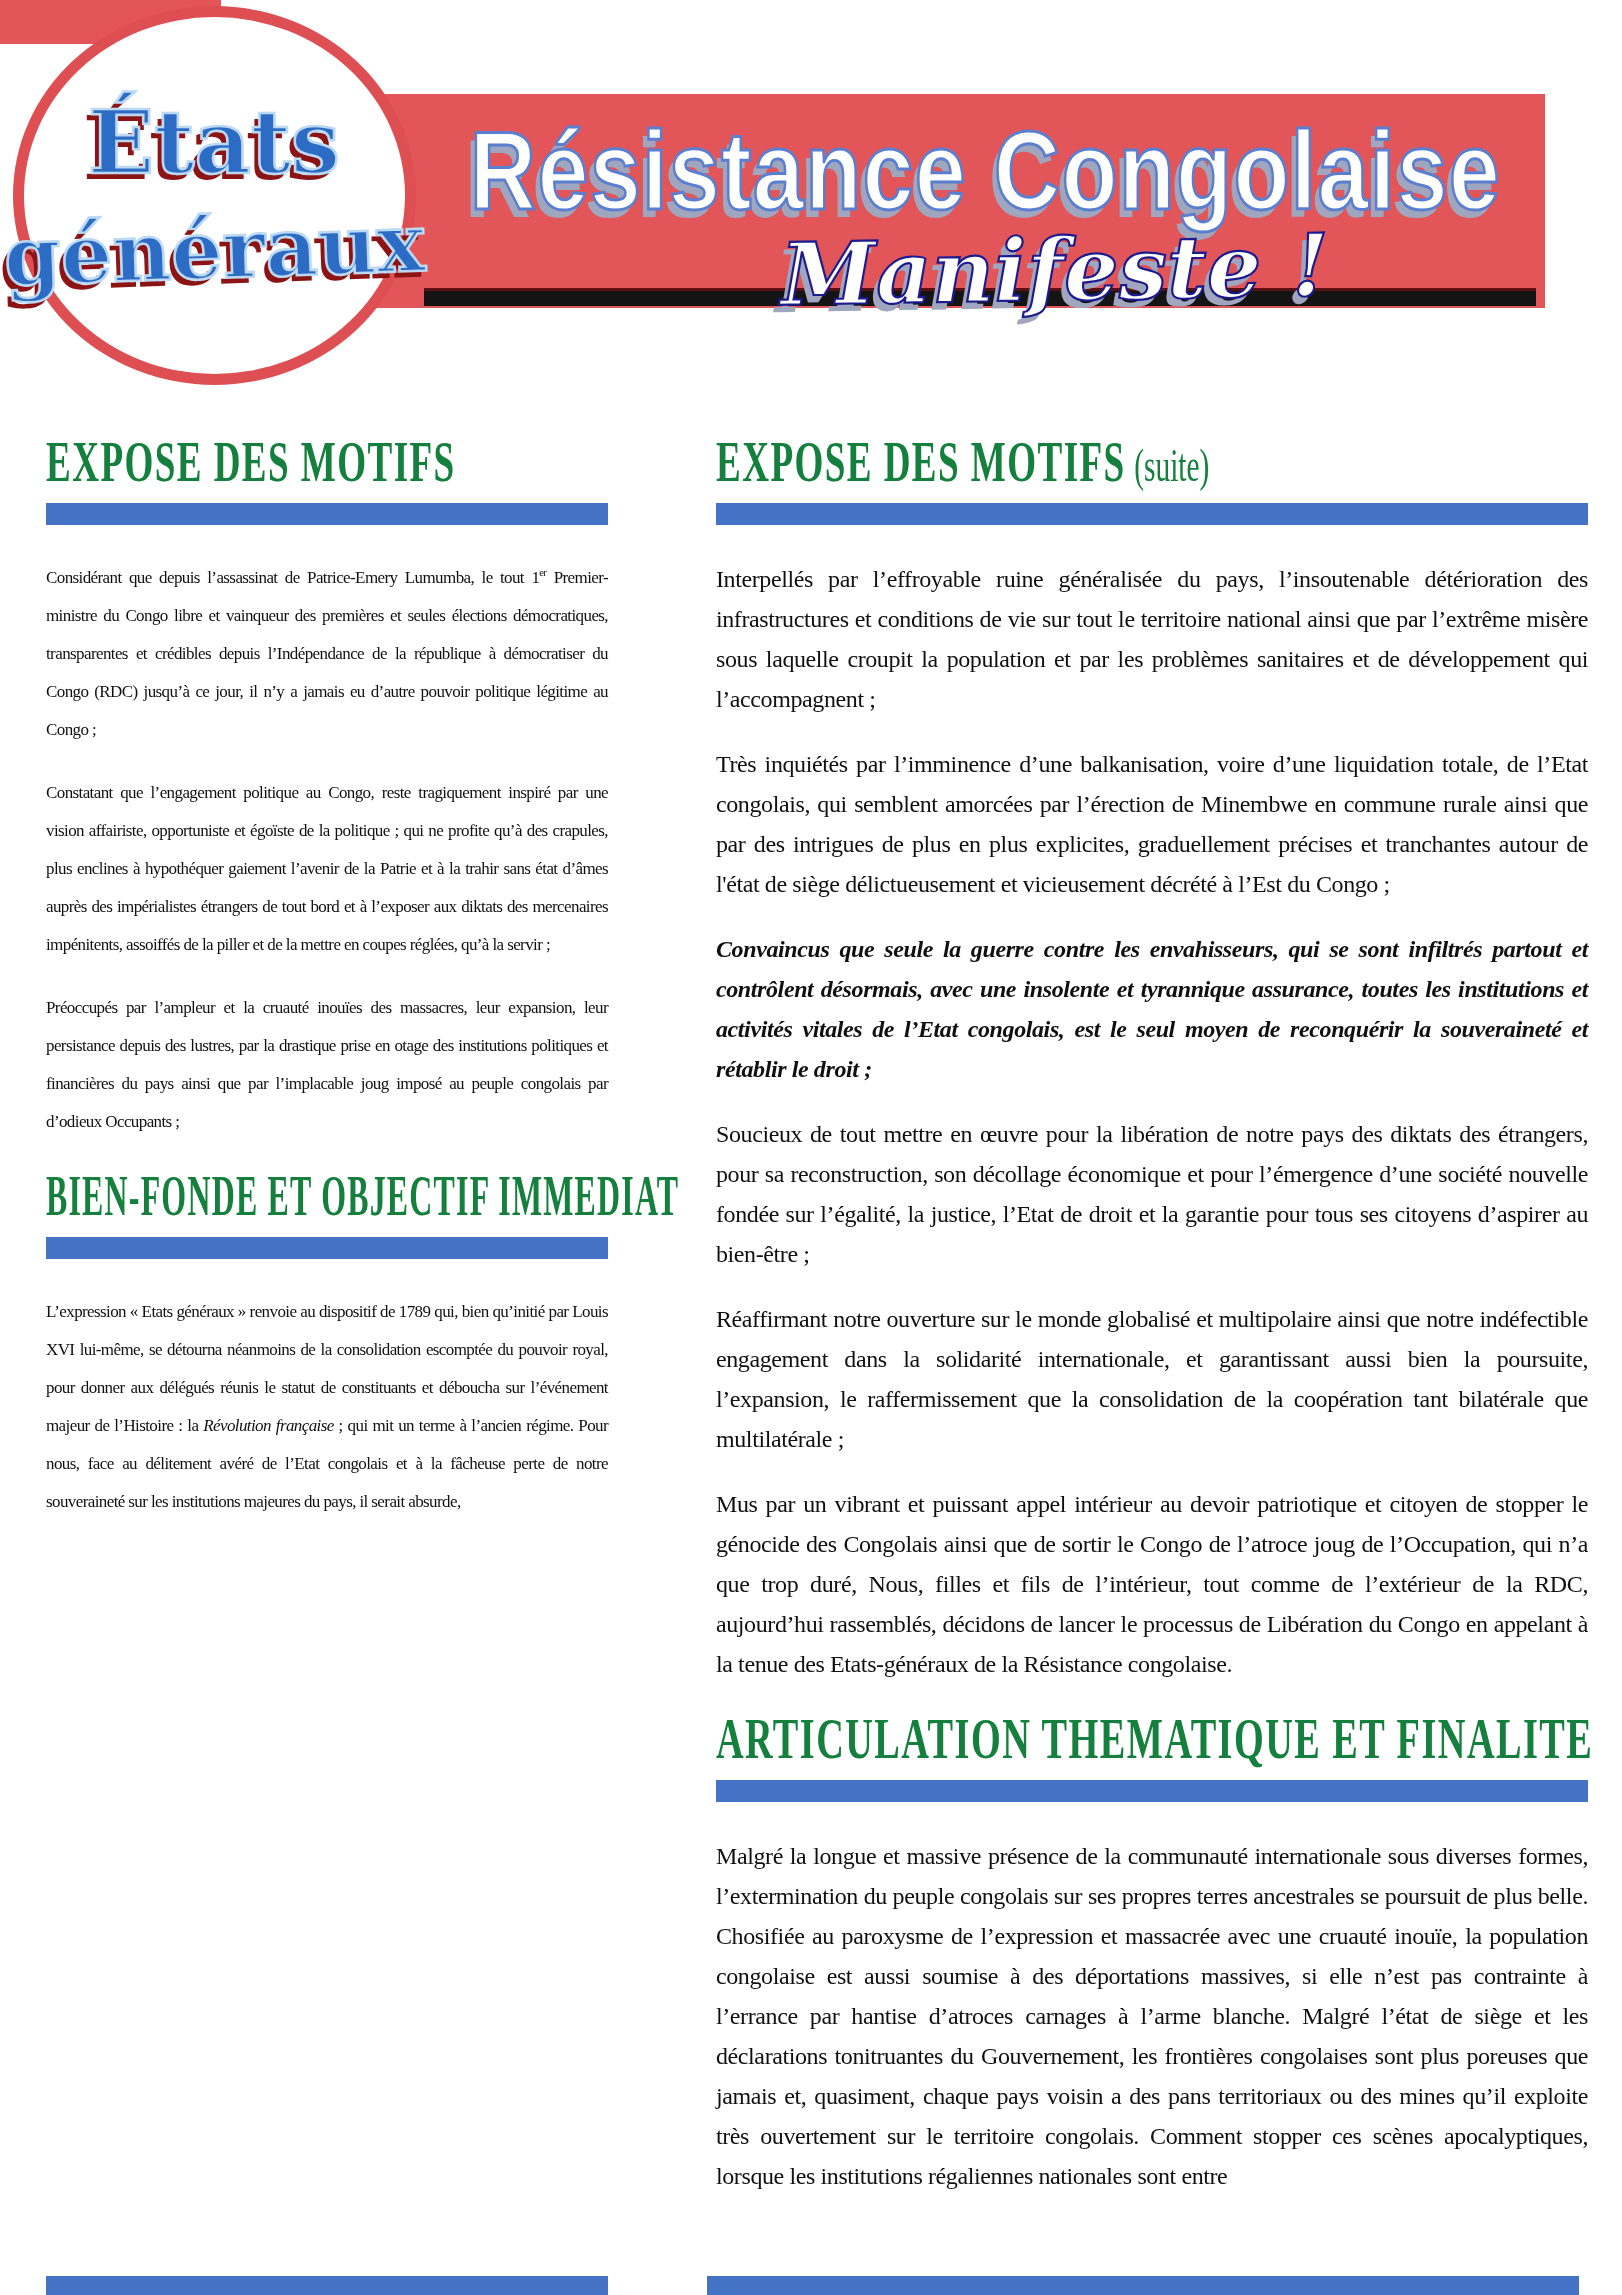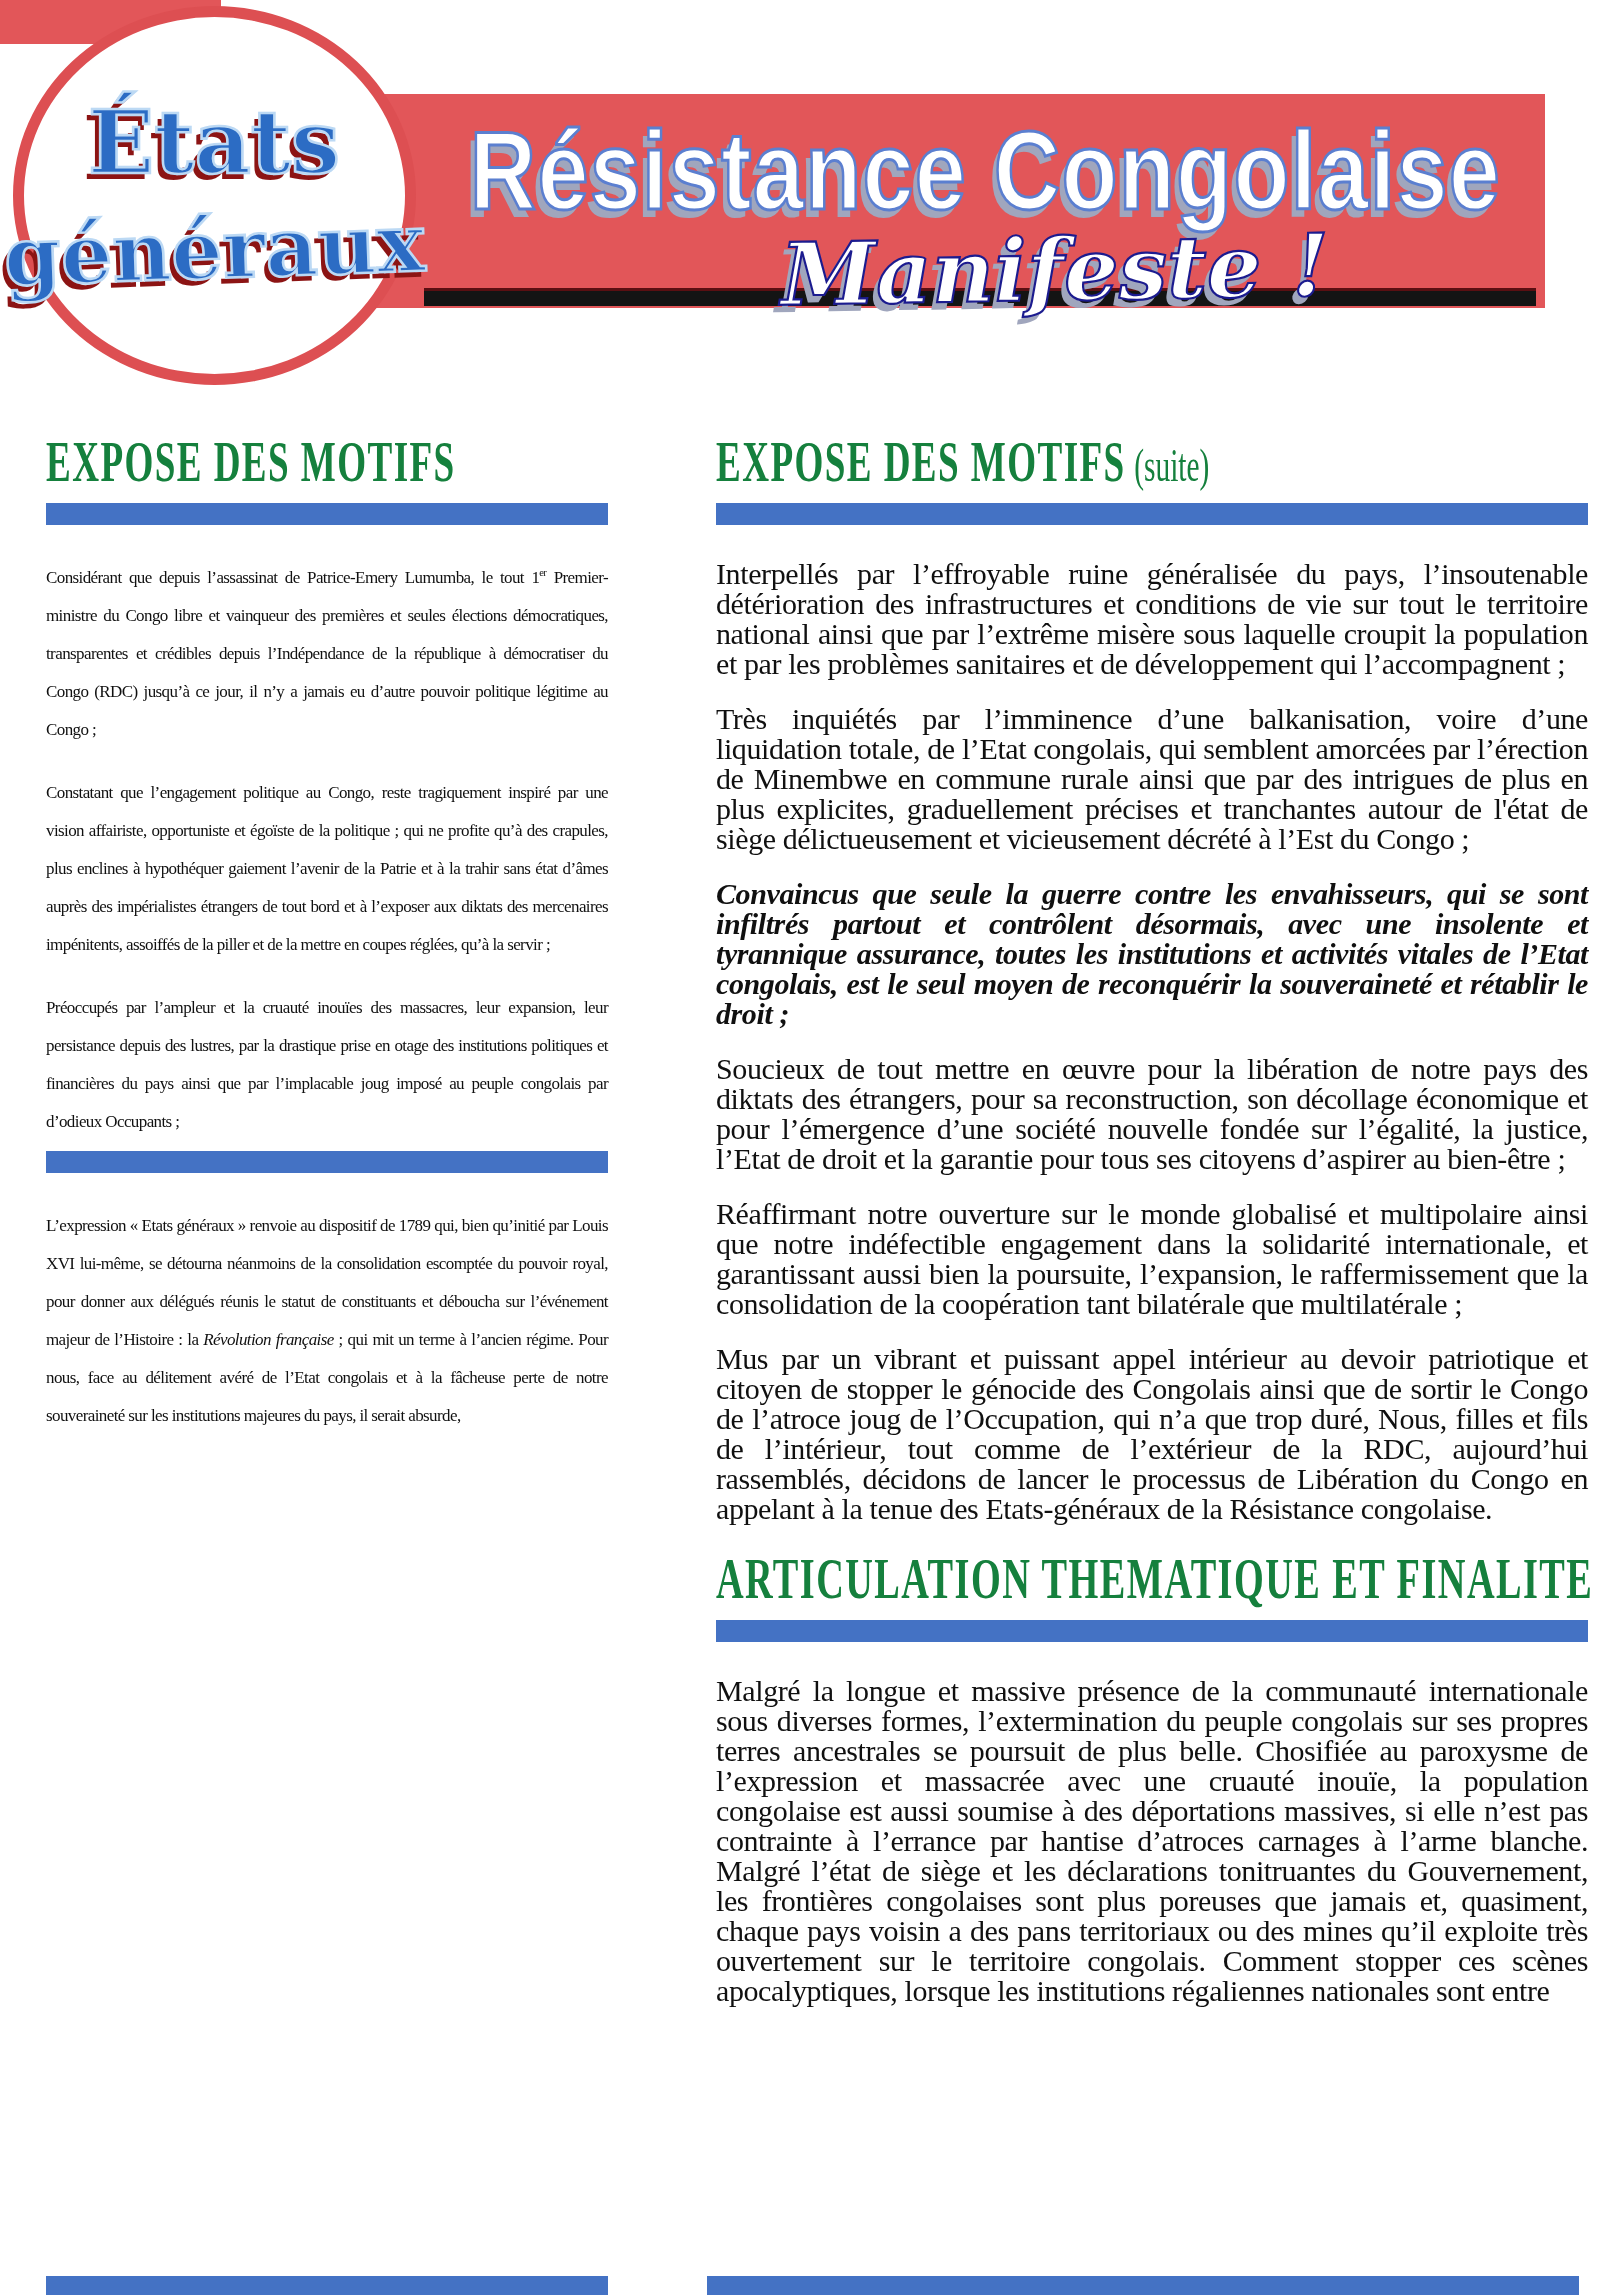--- a/index.html
+++ b/index.html
@@ -41,21 +41,21 @@
   .shead{margin:25px 0 0;font-weight:700;font-size:58px;line-height:1.05;color:#15803d;white-space:nowrap;}
   .shead:first-child{margin-top:0;}
   .hx{display:inline-block;transform-origin:left center;letter-spacing:2.2px;}
   .sx64{transform:scaleX(0.64);} .sx55{transform:scaleX(0.55);} .sx66{transform:scaleX(0.66);}
   .hsuffix{font-weight:400;font-size:46px;letter-spacing:0;margin-left:13.3px;}
   .rule{height:22px;background:var(--bar);margin-top:10.3px;}
 
   .col p{margin:25px 0 0;text-align:justify;}
   .col p.first-p{margin-top:34px;}
   .col-left p{font-size:17px;line-height:38px;letter-spacing:-0.6px;}
-  .col-right p{font-size:30px;line-height:30px;letter-spacing:-0.4px;}
+  .col-right p{font-size:24px;line-height:40px;letter-spacing:-0.4px;}
   p.bold{font-weight:700;}
   p.bolditalic{font-weight:700;font-style:italic;}
   sup{font-size:0.62em;vertical-align:super;line-height:0;}
   .it{font-style:italic;}
 
   .bottom-rule{position:absolute;top:2276px;height:19px;background:var(--bar);}
   .bottom-rule.l{left:46px;width:562px;}
   .bottom-rule.r{left:707px;width:872px;}
 </style>
 </head>
@@ -81,20 +81,23 @@
     </h2>
     <div class="rule"></div>
 
     <p class="first-p"><span>Considérant que depuis l’assassinat de Patrice-Emery Lumumba, le tout 1</span><sup>er</sup><span> Premier-ministre du Congo libre et vainqueur des premières et seules élections démocratiques, transparentes et crédibles depuis l’Indépendance de la république à démocratiser du Congo (RDC) jusqu’à ce jour, il n’y a jamais eu d’autre pouvoir politique légitime au Congo ;</span></p>
 
     <p>Constatant que l’engagement politique au Congo, reste tragiquement inspiré par une vision affairiste, opportuniste et égoïste de la politique ; qui ne profite qu’à des crapules, plus enclines à hypothéquer gaiement l’avenir de la Patrie et à la trahir sans état d’âmes auprès des impérialistes étrangers de tout bord et à l’exposer aux diktats des mercenaires impénitents, assoiffés de la piller et de la mettre en coupes réglées, qu’à la servir ;</p>
 
 
     <p>Préoccupés par l’ampleur et la cruauté inouïes des massacres, leur expansion, leur persistance depuis des lustres, par la drastique prise en otage des institutions politiques et financières du pays ainsi que par l’implacable joug imposé au peuple congolais par d’odieux Occupants ;</p>
 
+    <h2 class="shead">
+      <span class="hx sx55">BIEN-FONDE ET OBJECTIF IMMEDIAT</span>
+    </h2>
     <div class="rule"></div>
 
     <p class="first-p"><span>L’expression « Etats généraux » renvoie au dispositif de 1789 qui, bien qu’initié par Louis XVI lui-même, se détourna néanmoins de la consolidation escomptée du pouvoir royal, pour donner aux délégués réunis le statut de constituants et déboucha sur l’événement majeur de l’Histoire : la </span><span class="it">Révolution française</span><span> ; qui mit un terme à l’ancien régime. Pour nous, face au délitement avéré de l’Etat congolais et à la fâcheuse perte de notre souveraineté sur les institutions majeures du pays, il serait absurde,</span></p>
   </section>
 
   <section class="col col-right">
     <h2 class="shead">
       <span class="hx sx64"><span>EXPOSE DES MOTIFS</span><span class="hsuffix">(suite)</span></span>
     </h2>
     <div class="rule"></div>

